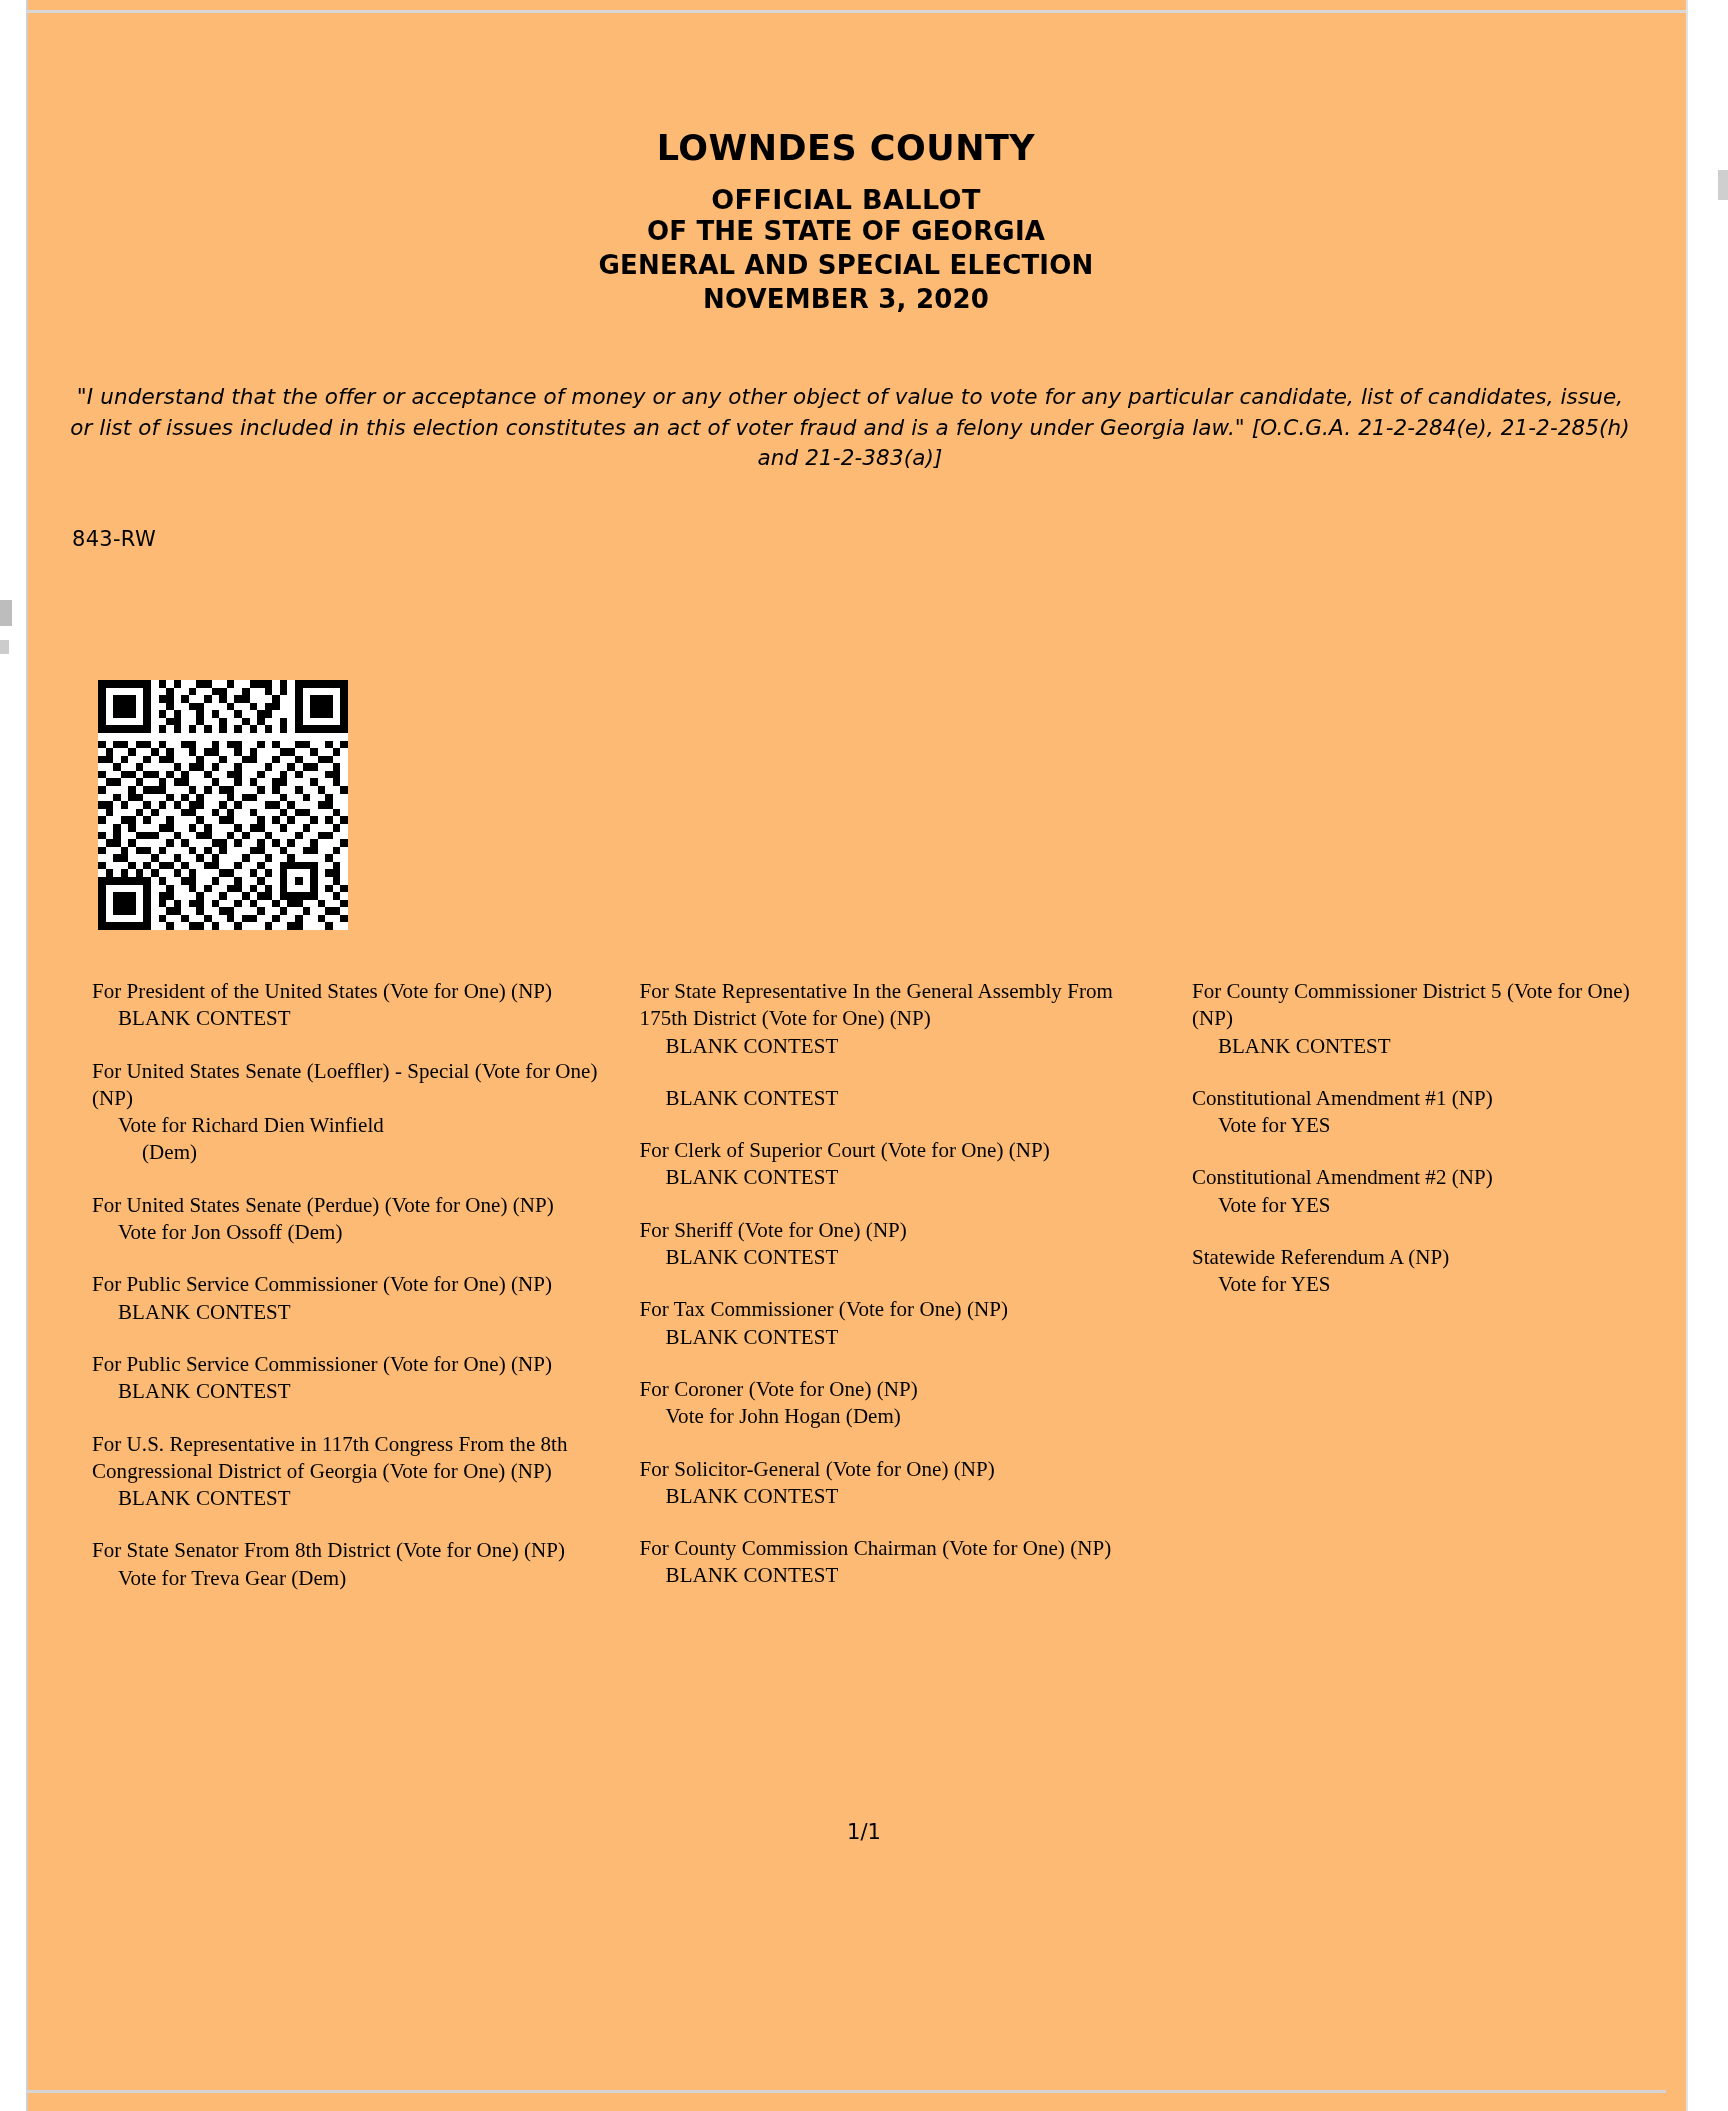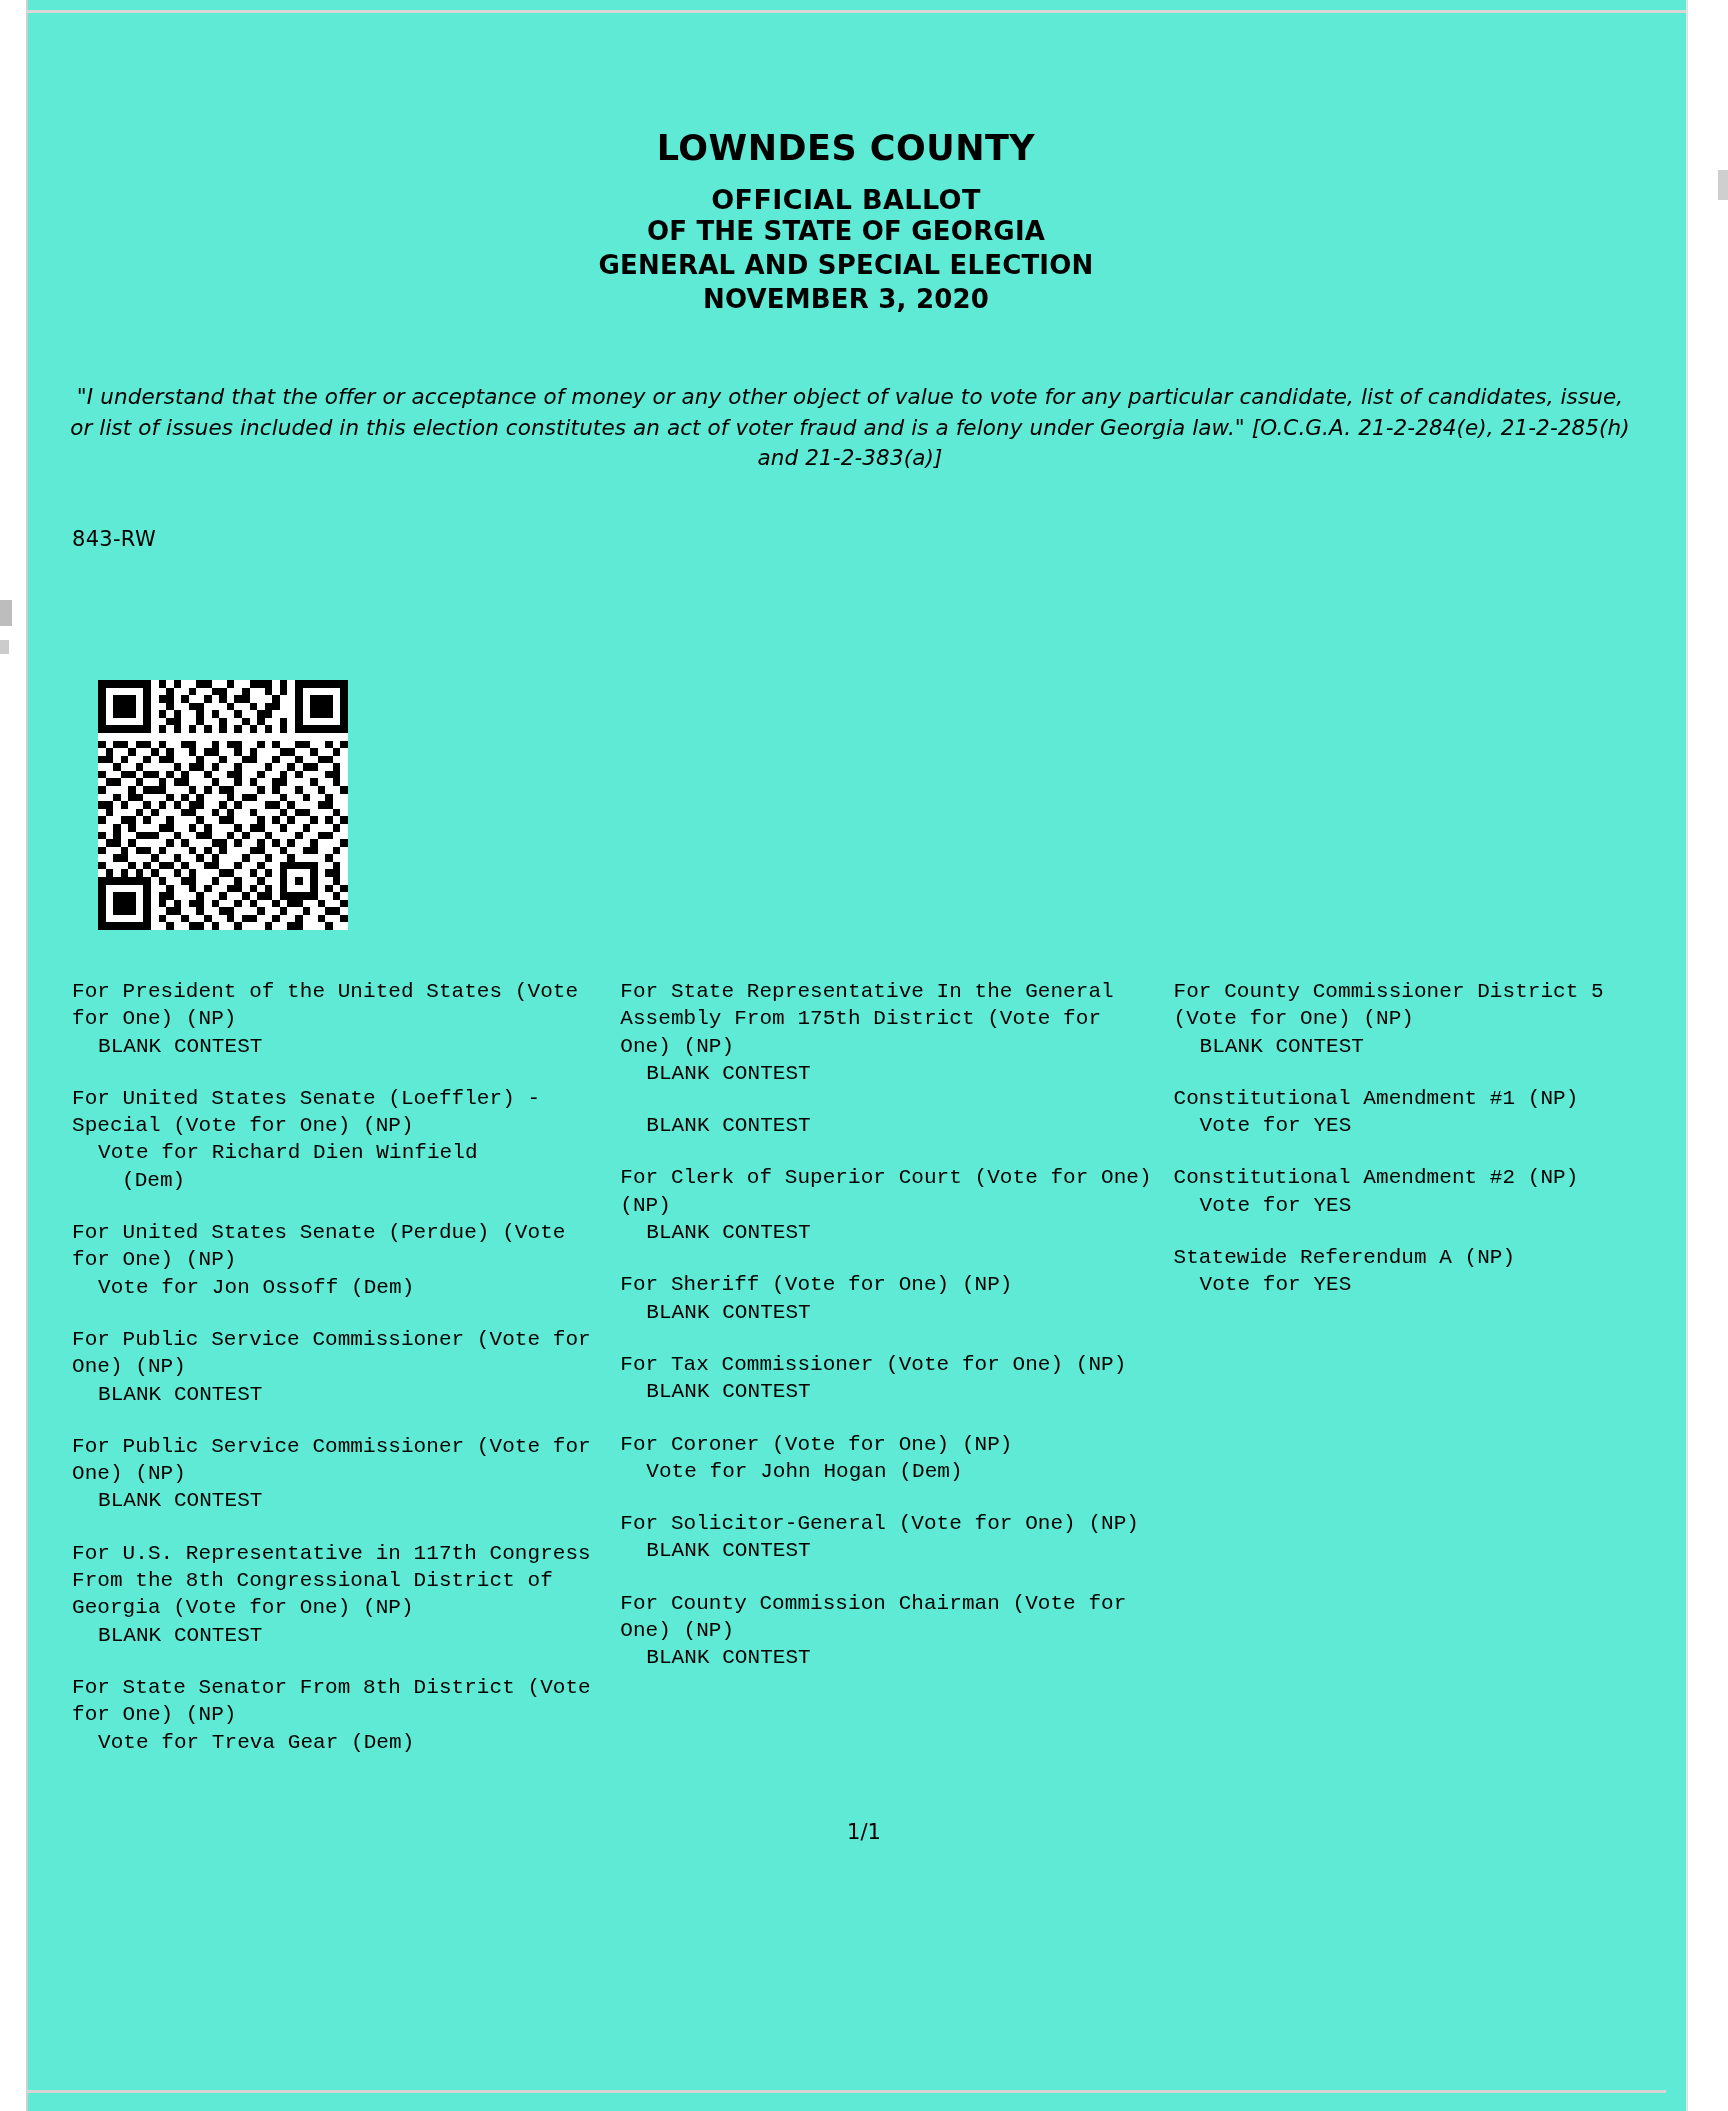--- a/index.html
+++ b/index.html
@@ -16,21 +16,21 @@
     overflow: hidden;
   }
 
   
   .sheet {
     position: absolute;
     left: 0;
     top: 0;
     width: 1728px;
     height: 2111px;
-    background: #5eead4;
+    background: #fdba74;
   }
 
   
   .edge-left {
     position: absolute;
     left: 0;
     top: 0;
     width: 26px;
     height: 2111px;
     background: #ffffff;
@@ -144,21 +144,22 @@
     position: absolute;
     left: 72px;
     top: 978px;
     width: 1580px;
     display: flex;
     gap: 0px;
   }
   .col {
     font-size: 21px;
     line-height: 1.30;
-    font-family: Liberation Mono, monospace;
+    font-family: Liberation Serif, serif;
+    margin-left: 20px;
   }
   .col1 { width: 540px; padding-right: 10px; }
   .col2 { width: 545px; padding-right: 10px; }
   .col3 { width: 480px; }
 
   .contest { margin-bottom: 25px; }
   .c-title {
     letter-spacing: 0.05px;
   }
   .c-choice {

